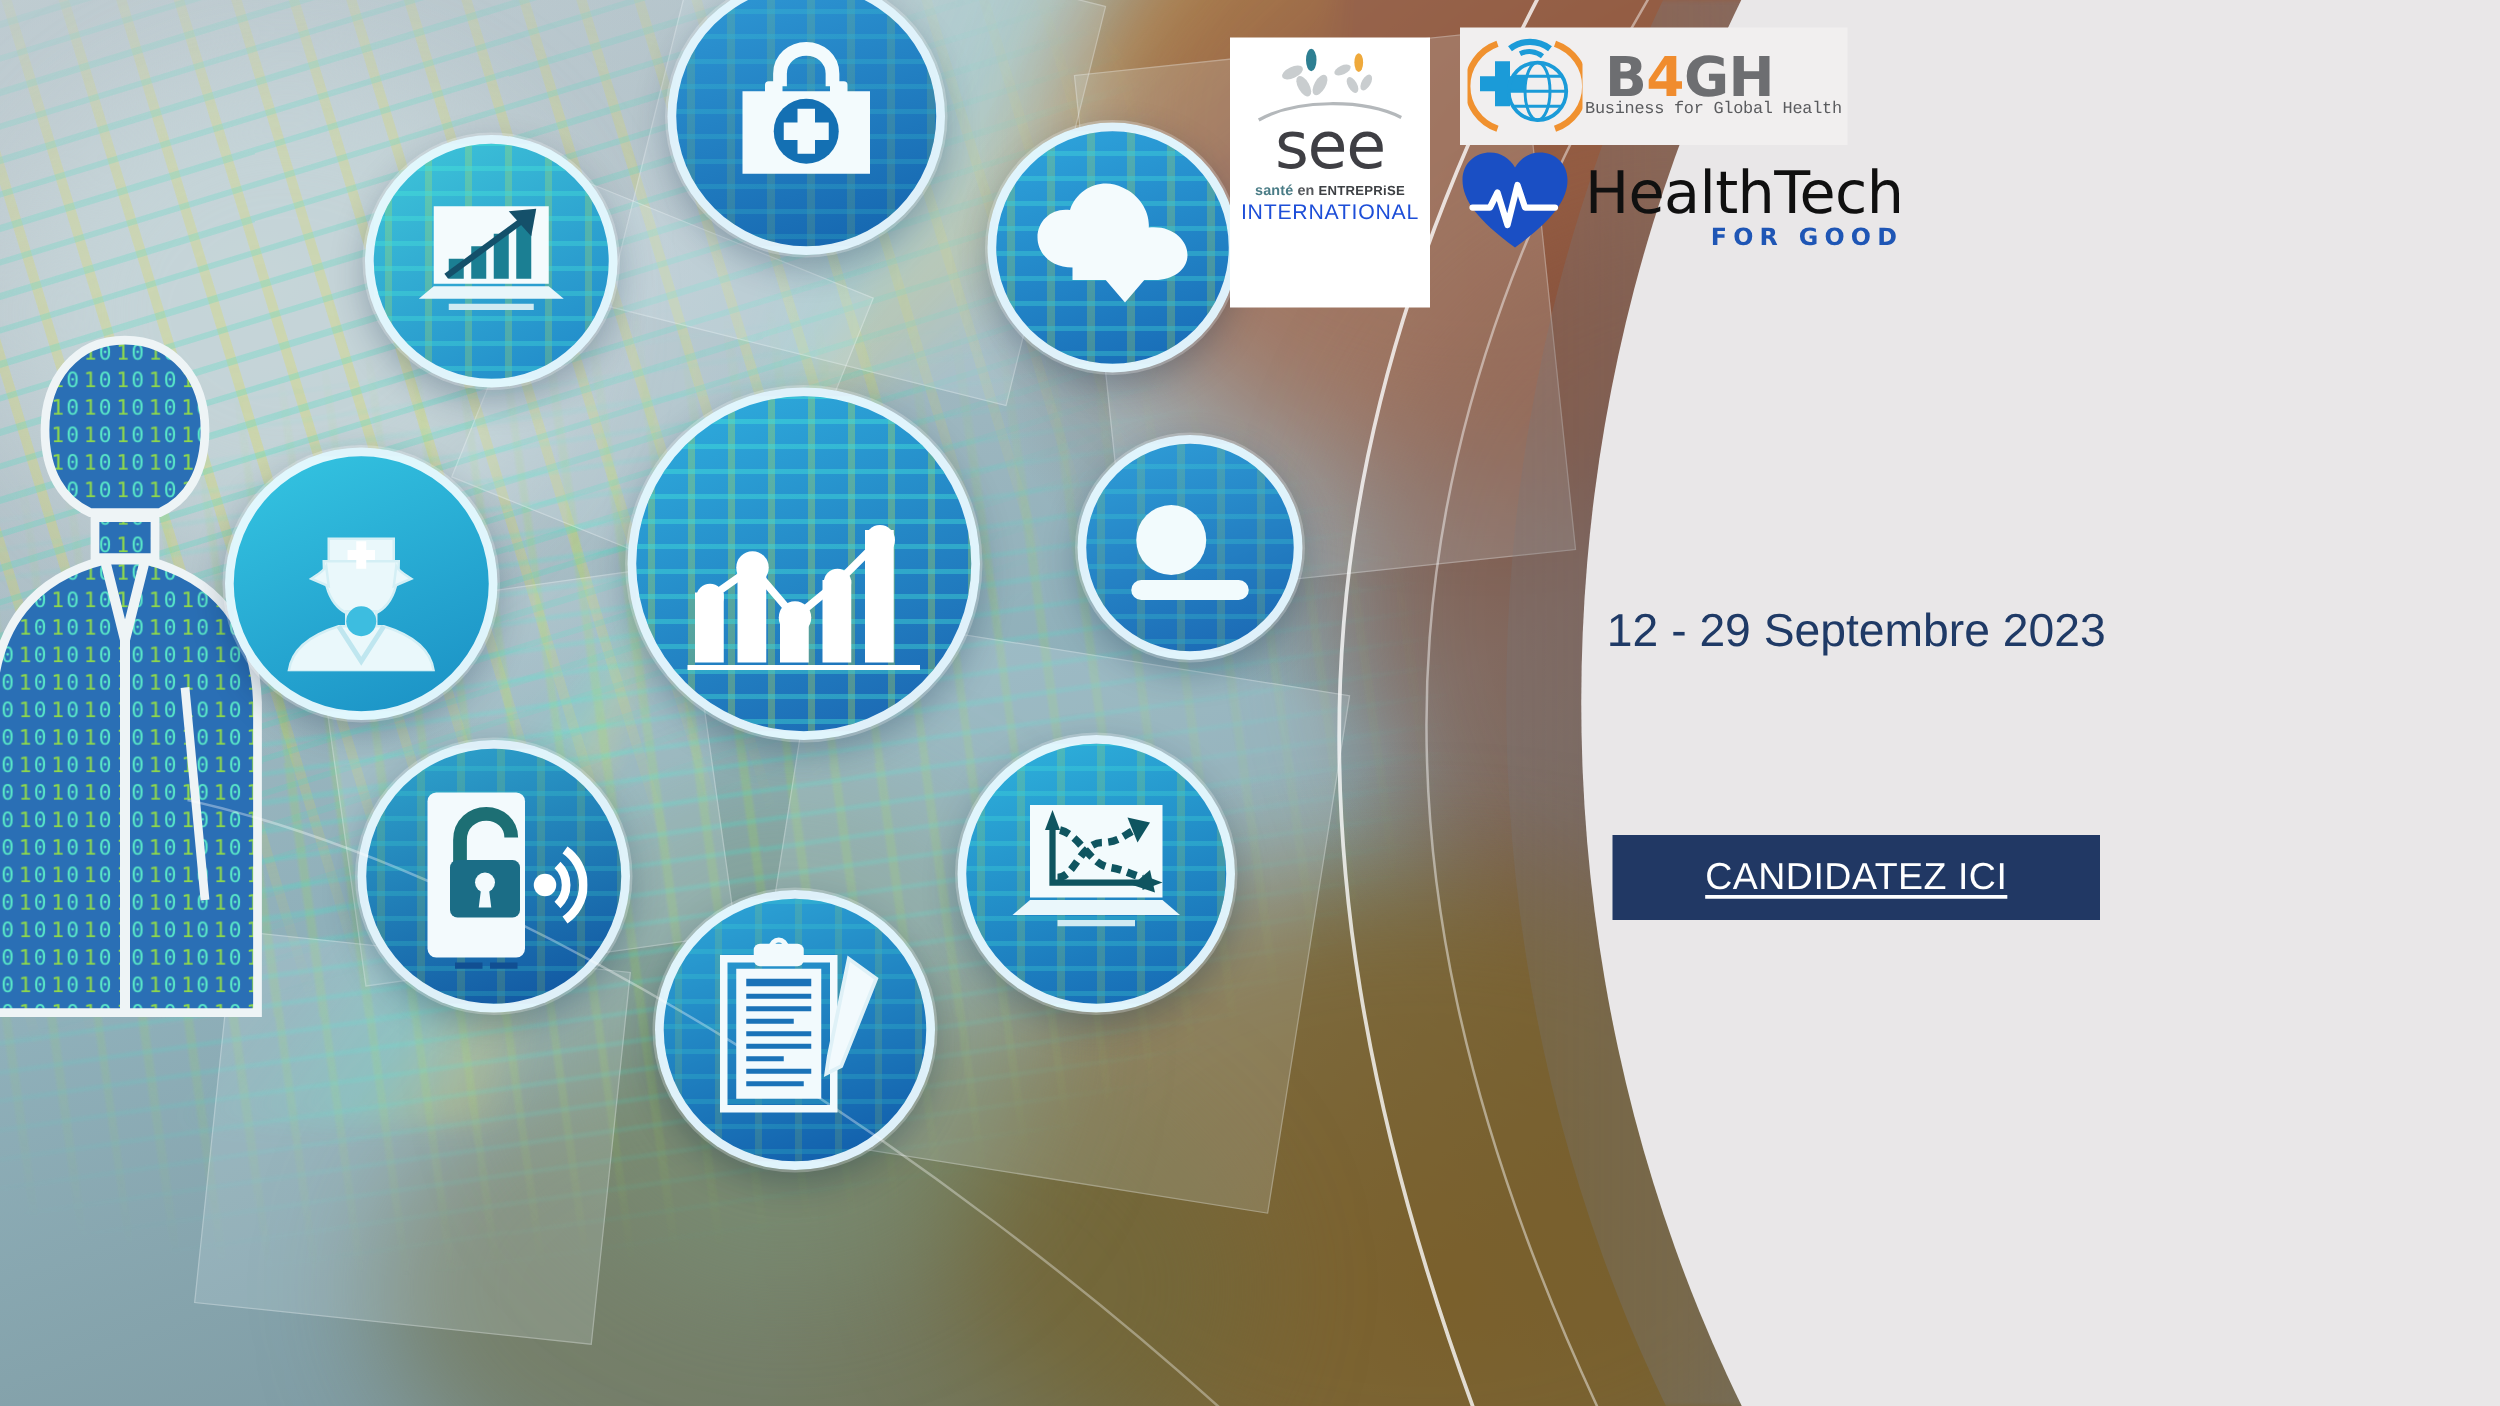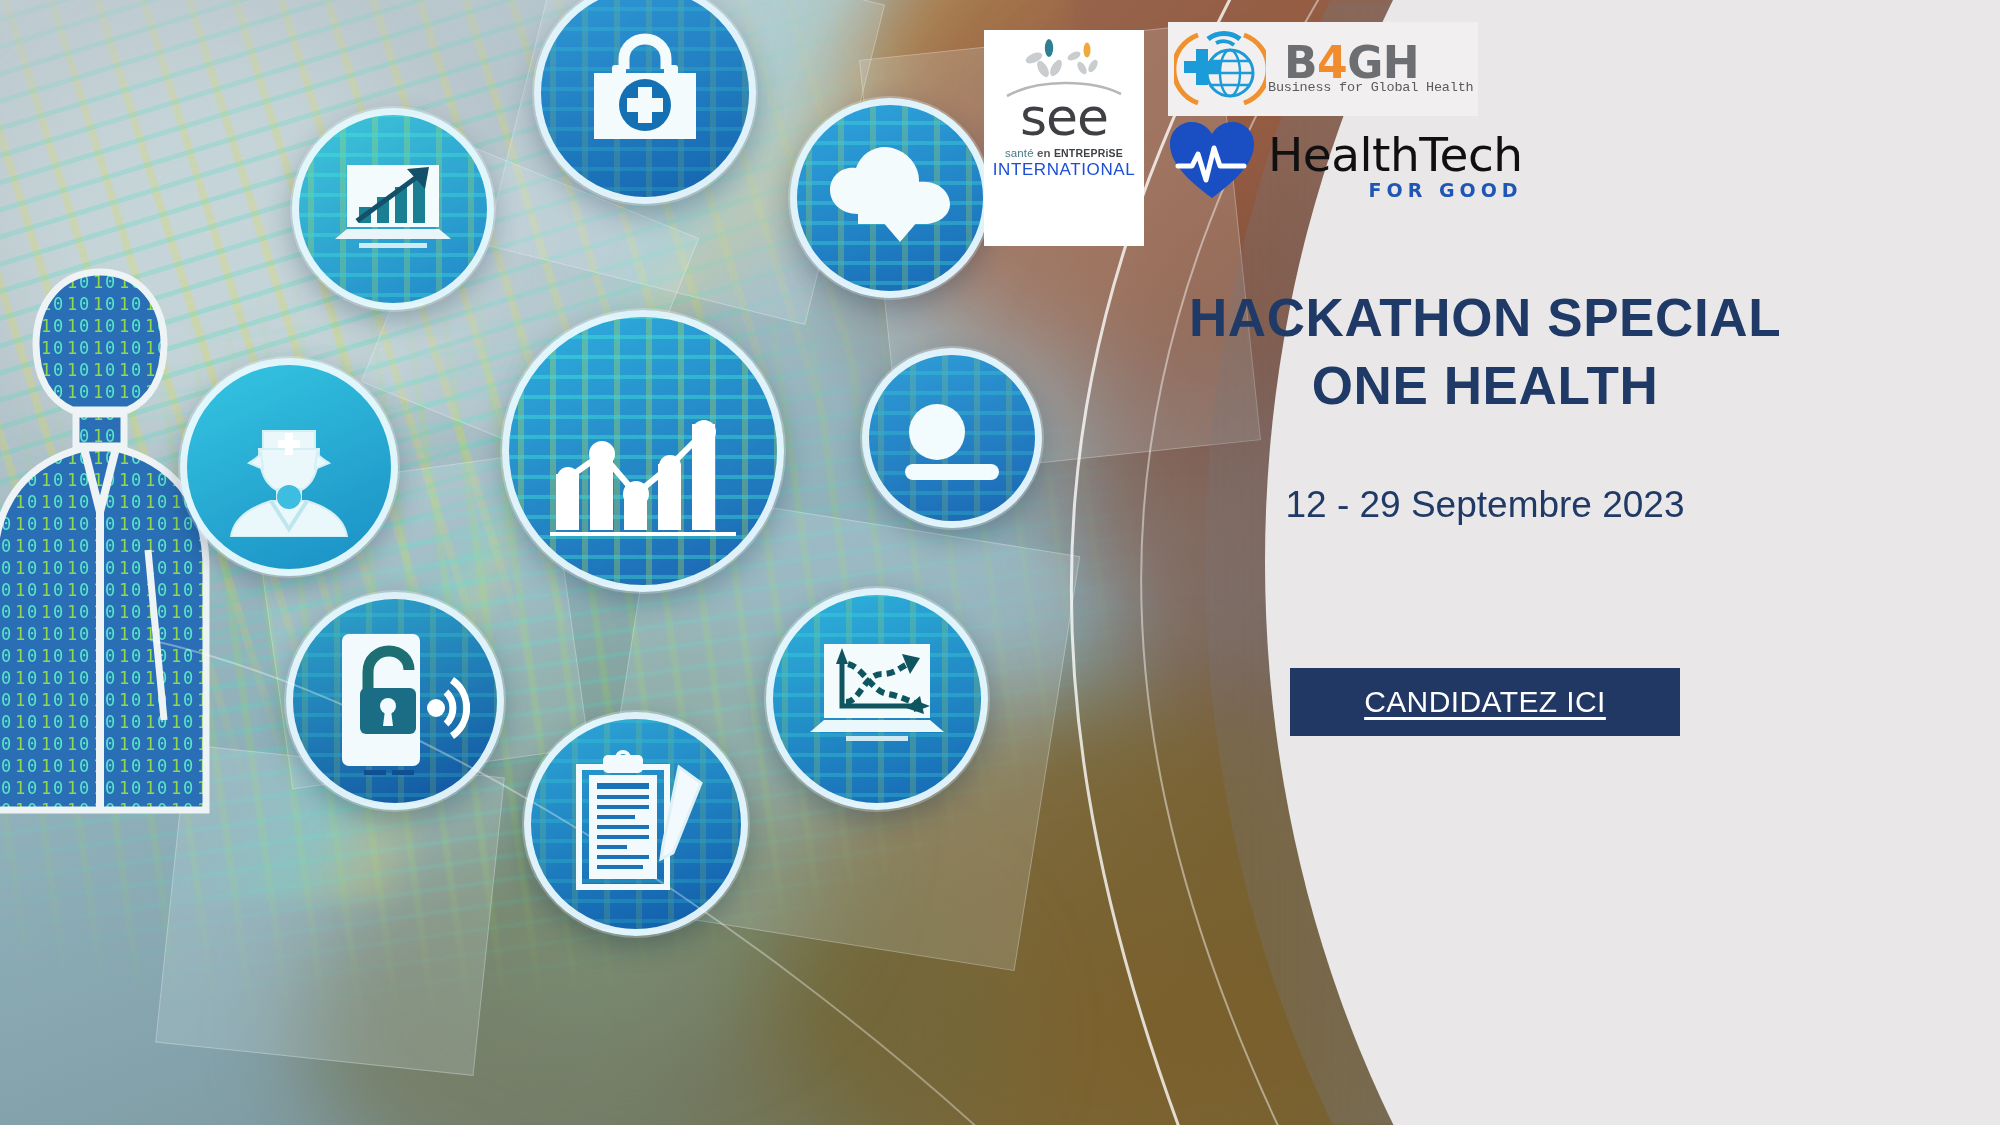--- a/index.html
+++ b/index.html
@@ -124,21 +124,21 @@
     background:#ffffff; display:flex; flex-direction:column;
     align-items:center; justify-content:flex-start; padding-top:6px;
   }
   .see-petals { width:96px; height:42px; margin-top:2px; }
   .see-arc { width:118px; height:20px; margin-top:-2px; }
   .see-word {
     font-size:52px; font-weight:400; color:#3f3f44; line-height:.84;
     letter-spacing:-1px; margin-top:-2px; font-family:"DejaVu Sans", sans-serif;
   }
   .see-sub1 { font-size:11.5px; margin-top:7px; letter-spacing:.1px; white-space:nowrap; }
-  .see-sub1 .s-a { color:#4a7c86; font-weight:400; }
+  .see-sub1 .s-a { color:#4a7c86; font-weight:700; }
   .see-sub1 .s-b { color:#55585c; font-weight:600; }
   .see-sub1 .s-c { color:#3e4145; font-weight:700; font-size:10.5px; letter-spacing:.2px; }
   .see-sub2 { font-size:17px; color:#1d4ed8; letter-spacing:.6px; margin-top:1px; }
 
   .b4gh-box {
     position:absolute; left:198px; top:22px; width:310px; height:94px;
     background:#f1efef; display:flex; align-items:center; padding-left:6px;
   }
   .b4gh-mark { width:92px; height:88px; flex:0 0 auto; }
   .b4gh-text { margin-left:2px; }
@@ -415,24 +415,20 @@
       <svg class="ht-heart" viewBox="0 0 92 84">
         <path d="M46 80 C16 58 4 42 4 26 C4 12 15 4 26 4 C35 4 42 9 46 16 C50 9 57 4 66 4 C77 4 88 12 88 26 C88 42 76 58 46 80 Z" fill="#1a4fc4"></path>
         <polyline points="12,48 26,48 32,36 40,62 48,30 54,48 78,48" fill="none" stroke="#ffffff" stroke-width="5" stroke-linejoin="round" stroke-linecap="round"></polyline>
       </svg>
       <div class="ht-text">
         <div class="ht-name">HealthTech</div>
         <div class="ht-sub">FOR GOOD</div>
       </div>
     </div>
 
-    <h1 class="headline">
-      <span class="l1">HACKATHON SPECIAL</span>
-      <span class="l2">ONE HEALTH</span>
-    </h1>
 
     <div class="subline">
       <div>12 - 29 Septembre 2023</div>
     </div>
 
     <div class="cta-wrap">
       <button class="cta">
         <u>CANDIDATEZ ICI</u>
       </button>
     </div>

